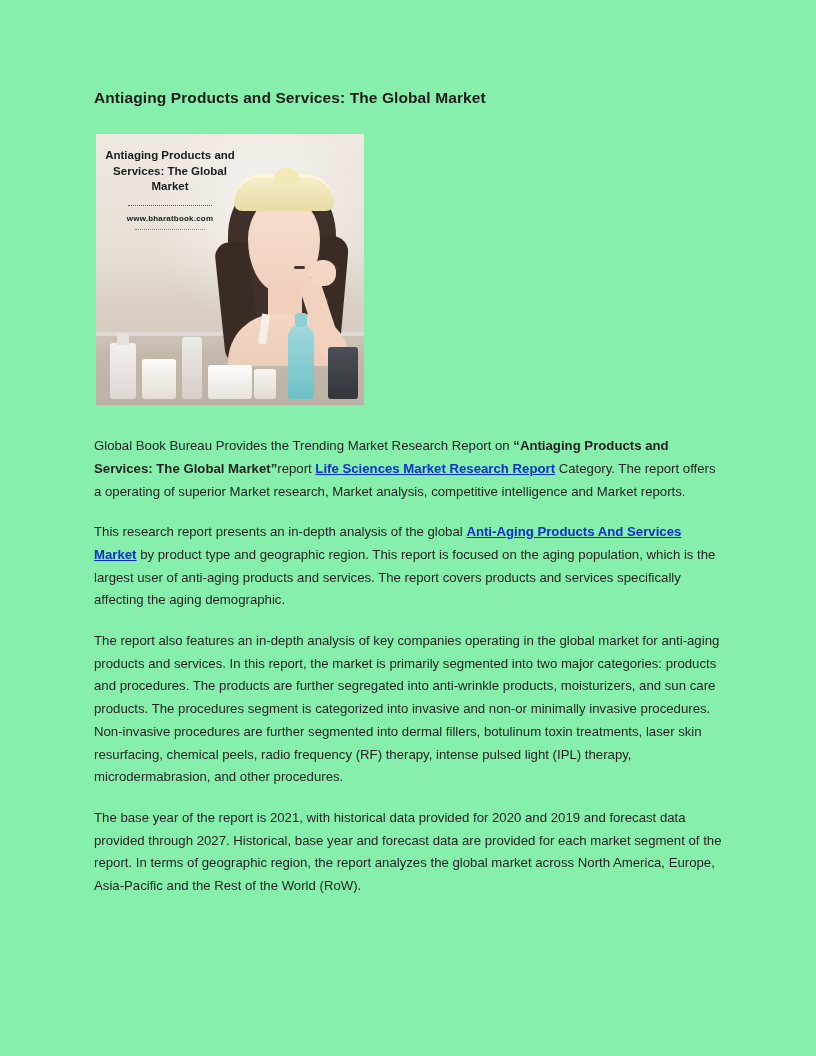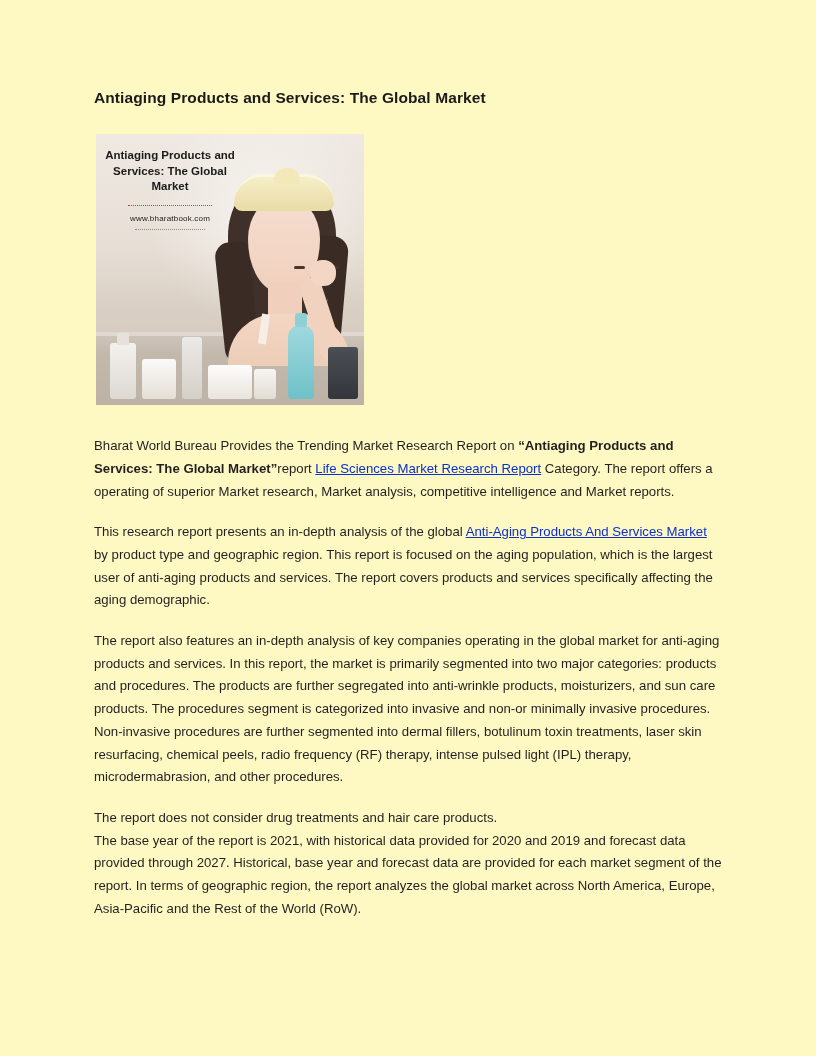--- a/index.html
+++ b/index.html
@@ -8,21 +8,21 @@
     background: #ffffff;
   }
   body {
     font-family: "Liberation Sans", sans-serif;
     color: #231f20;
   }
   .page {
     position: relative;
     width: 816px;
     height: 1056px;
-    background: #fef9c3;
+    background: #86efac;
     overflow: hidden;
     box-sizing: border-box;
   }
   .content {
     position: absolute;
     left: 94px;
     top: 88px;
     width: 628px;
   }
   h1.doc-title {
@@ -223,21 +223,21 @@
     color: #1b1b1b;
   }
   .cover-rule {
     margin: 10px auto 8px auto;
     width: 84px;
     border-top: 1px dotted #b5453c;
     height: 0;
   }
   .cover-url {
     font-size: 8px;
-    font-weight: normal;
+    font-weight: bold;
     color: #1b1b1b;
     letter-spacing: 0.2px;
   }
   .cover-dots {
     margin: 6px auto 0 auto;
     width: 70px;
     border-top: 1px dotted #8a8a8a;
     height: 0;
   }
 
@@ -246,21 +246,21 @@
     font-size: 13.2px;
     line-height: 1.72;
     margin: 0 0 18px 0;
     color: #231f20;
     text-align: left;
   }
   p.tight { margin-bottom: 0; }
   b { font-weight: bold; }
   .link {
     color: #0b2fd0;
-    font-weight: normal;
+    font-weight: bold;
     text-decoration: underline;
   }
 </style>
 </head>
 <body>
 
 <div class="page">
   <div class="content">
 
     <h1 class="doc-title">Antiaging Products and Services: The Global Market</h1>
@@ -296,24 +296,23 @@
       </div>
 
       <div class="cover-text">
         <div class="cover-title">Antiaging Products and Services: The Global Market</div>
         <div class="cover-rule"></div>
         <div class="cover-url">www.bharatbook.com</div>
         <div class="cover-dots"></div>
       </div>
     </div>
 
-    <p class="body"><span>Bharat World Bureau Provides the Trending Market Research Report on </span><b>“Antiaging Products and Services: The Global Market”</b><span>report </span><a class="link" href="#">Life Sciences Market Research Report</a><span> Category. The report offers a operating of superior Market research, Market analysis, competitive intelligence and Market reports.</span></p>
+    <p class="body"><span>Global Book Bureau Provides the Trending Market Research Report on </span><b>“Antiaging Products and Services: The Global Market”</b><span>report </span><a class="link" href="#">Life Sciences Market Research Report</a><span> Category. The report offers a operating of superior Market research, Market analysis, competitive intelligence and Market reports.</span></p>
 
     <p class="body"><span>This research report presents an in-depth analysis of the global </span><a class="link" href="#">Anti-Aging Products And Services Market</a><span> by product type and geographic region. This report is focused on the aging population, which is the largest user of anti-aging products and services. The report covers products and services specifically affecting the aging demographic.</span></p>
 
     <p class="body">The report also features an in-depth analysis of key companies operating in the global market for anti-aging products and services. In this report, the market is primarily segmented into two major categories: products and procedures. The products are further segregated into anti-wrinkle products, moisturizers, and sun care products. The procedures segment is categorized into invasive and non-or minimally invasive procedures. Non-invasive procedures are further segmented into dermal fillers, botulinum toxin treatments, laser skin resurfacing, chemical peels, radio frequency (RF) therapy, intense pulsed light (IPL) therapy, microdermabrasion, and other procedures.</p>
 
-    <p class="body tight">The report does not consider drug treatments and hair care products.</p>
 
     <p class="body">The base year of the report is 2021, with historical data provided for 2020 and 2019 and forecast data provided through 2027. Historical, base year and forecast data are provided for each market segment of the report. In terms of geographic region, the report analyzes the global market across North America, Europe, Asia-Pacific and the Rest of the World (RoW).</p>
 
   </div>
 </div>
 
 </body></html>

